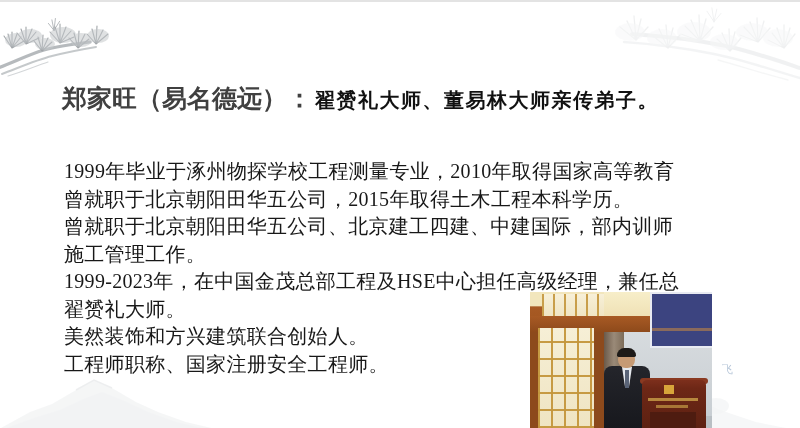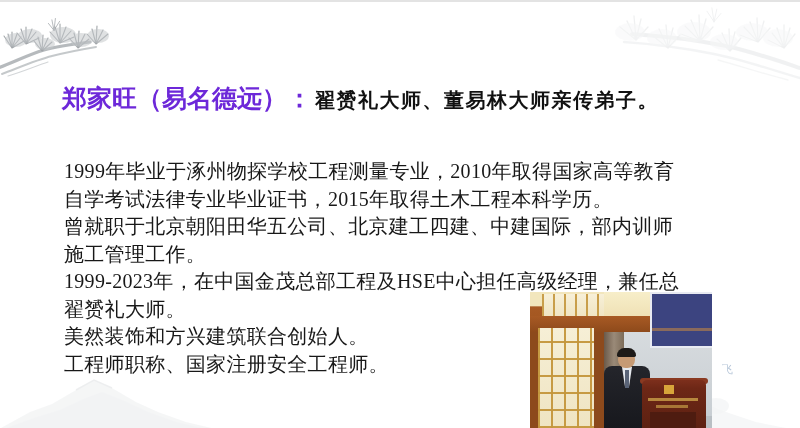--- a/index.html
+++ b/index.html
@@ -61,21 +61,21 @@
     top: 78px;
     width: 720px;
     height: 40px;
     white-space: nowrap;
     line-height: 40px;
   }
   .title-name {
     font-family: "Liberation Sans", "DejaVu Sans", sans-serif;
     font-weight: bold;
     font-size: 25px;
-    color: #6d28d9;
+    color: #404040;
     letter-spacing: 0px;
   }
   .title-rest {
     font-family: "Liberation Serif", "DejaVu Serif", serif;
     font-weight: bold;
     font-size: 20px;
     color: #111111;
     letter-spacing: 1.5px;
     margin-left: 3px;
   }
@@ -351,21 +351,21 @@
       <ellipse cx="180" cy="38" rx="15" ry="9"></ellipse>
     </g>
   </svg>
 
   <div class="title-line">
     <span class="title-name">郑家旺（易名德远）：</span><span class="title-rest">翟赟礼大师、董易林大师亲传弟子。</span>
   </div>
 
   <div class="body-block">
     <div class="body-line">1999年毕业于涿州物探学校工程测量专业，2010年取得国家高等教育</div>
-    <div class="body-line">自学考试法律专业毕业证书，2015年取得土木工程本科学历。</div>
+    <div class="body-line">曾就职于北京朝阳田华五公司，2015年取得土木工程本科学历。</div>
     <div class="body-line">曾就职于北京朝阳田华五公司、北京建工四建、中建国际，部内训师</div>
     <div class="body-line">施工管理工作。</div>
     <div class="body-line">1999-2023年，在中国金茂总部工程及HSE中心担任高级经理，兼任总</div>
     <div class="body-line">翟赟礼大师。</div>
     <div class="body-line">美然装饰和方兴建筑联合创始人。</div>
     <div class="body-line">工程师职称、国家注册安全工程师。</div>
   </div>
 
   <svg class="deco deco-mountain-left" viewBox="0 0 320 66">
     <path d="M0 66 L40 44 L62 36 L86 22 L104 12 L122 20 L146 34 L168 44 L196 54 L230 62 L320 66 Z" fill="#eceeef"></path>

